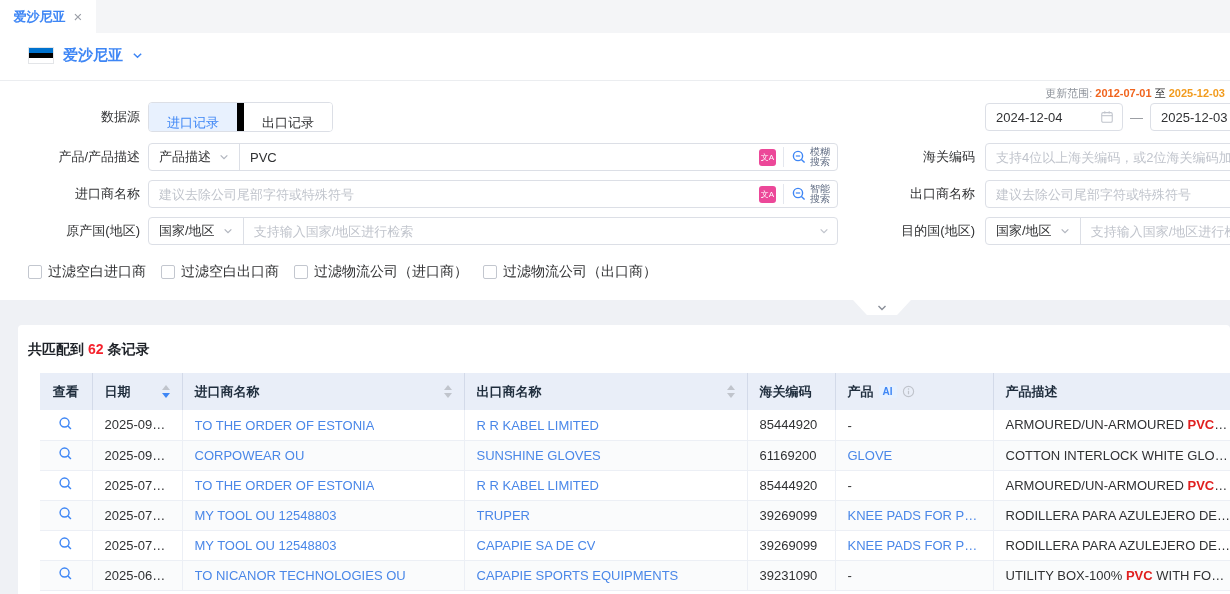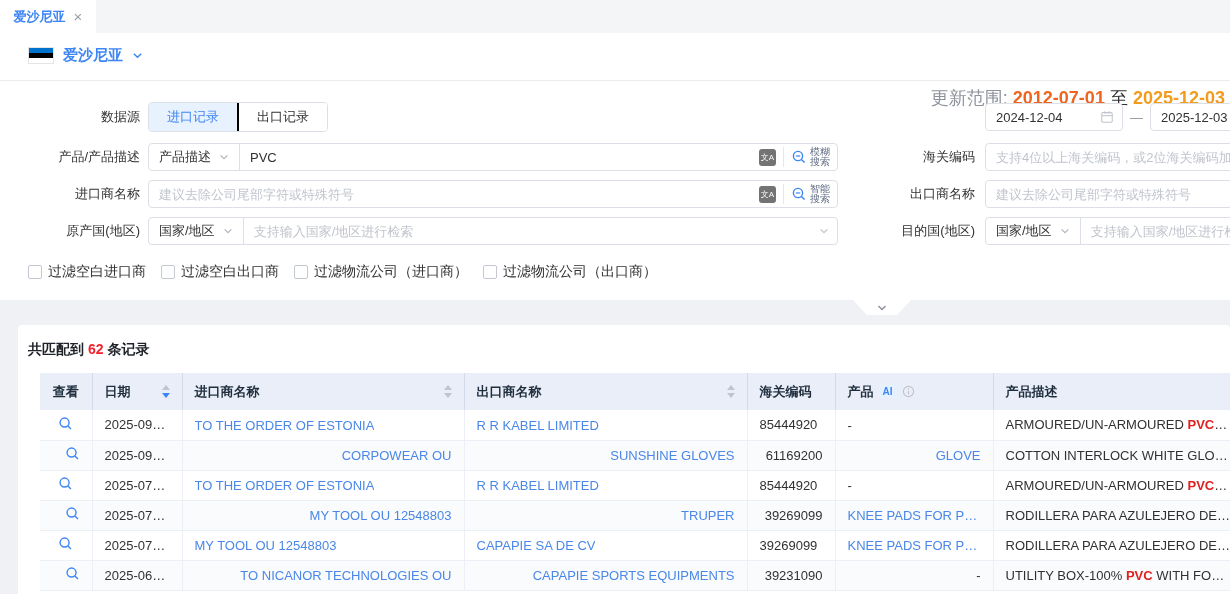--- a/index.html
+++ b/index.html
@@ -21,50 +21,50 @@
           background:linear-gradient(#0072ce 0 33.4%, #000 33.4% 66.7%, #fff 66.7% 100%); }
   .country-name { color:#3e86f5; font-weight:bold; font-size:15px; }
   .top-divider { position:absolute; top:47px; left:0; right:0; height:1px; background:#ebedf0; }
 
   .lab-l { position:absolute; left:0; width:140px; text-align:right; line-height:28px; color:#303133; }
   .lab-r { position:absolute; left:843px; width:132px; text-align:right; line-height:28px; color:#303133; }
 
   
   .segmented { position:absolute; left:148px; top:69px; display:flex; height:30px;
                border:1px solid #dcdfe6; border-radius:4px; overflow:hidden; background:#fff; }
-  .seg-btn { padding:0 18px; line-height:28px; cursor:pointer; color:#303133; background:#fff; }
+  .seg-btn { padding:6px 18px; line-height:28px; cursor:pointer; color:#303133; background:#fff; }
   .seg-btn.active { background:#e8f1fe; color:#3e86f5; }
-  .seg-btn + .seg-btn { border-left:2px solid #000000;text-align:center; }
+  .seg-btn + .seg-btn { border-left:7px solid #000000;text-align:center; }
 
   
   .group { position:absolute; display:flex; align-items:center; height:28px;
            border:1px solid #dcdfe6; border-radius:4px; background:#fff; }
   .group .sel { display:flex; align-items:center; gap:8px; padding:0 10px; height:100%;
                 border-right:1px solid #dcdfe6; color:#303133; cursor:pointer; white-space:nowrap; }
   .group input { flex:1; min-width:0; border:none; outline:none; height:100%; padding:0 10px;
                  font:inherit; color:#303133; background:transparent; }
   .group input::placeholder, .plain-input::placeholder { color:#c0c4cc; }
   .suffix { display:flex; align-items:center; gap:7px; padding:0 7px; height:100%; }
-  .tr-icon { width:17px; height:17px; border-radius:3px; background:#737373; color:#fff;
+  .tr-icon { width:17px; height:17px; border-radius:3px; background:#ec4899; color:#fff;
              font-size:8px; line-height:17px; text-align:center; cursor:pointer; letter-spacing:0; }
   .vdiv { width:1px; height:20px; background:#e4e7ee; }
   .fuzzy { display:flex; align-items:center; gap:3px; cursor:pointer; }
   .fuzzy-text { font-size:10px; line-height:10px; color:#5f6b82; }
   .end-caret { margin-right:8px; }
 
   .plain-input { position:absolute; height:28px; border:1px solid #dcdfe6; border-radius:4px;
                  padding:0 10px; font:inherit; color:#303133; outline:none; background:#fff; }
 
   .date-wrap { position:absolute; display:flex; align-items:center; }
   .date-box { display:flex; align-items:center; height:28px; border:1px solid #dcdfe6; border-radius:4px;
               background:#fff; padding:0 8px 0 10px; gap:6px; }
   .date-box input { border:none; outline:none; width:98px; font:inherit; color:#303133; }
   .date-sep { color:#909399; margin:0 7px; }
 
-  .update-range { position:absolute; top:53px; right:5px; font-size:18px; color:#8e939b; white-space:nowrap; }
+  .update-range { position:absolute; top:53px; right:5px; font-size:11px; color:#8e939b; white-space:nowrap; }
   .update-range b { font-weight:bold; }
   .d-from { color:#f0641e; }
   .d-to { color:#f29b1d; }
   .zhi { color:#303133; font-weight:normal; }
 
   
   .cbrow { position:absolute; left:28px; top:230px; display:flex; gap:15px; align-items:center; }
   .cb { display:flex; align-items:center; gap:6px; cursor:pointer; font-size:14px; color:#303133; white-space:nowrap; }
   .cb-box { width:14px; height:14px; border:1px solid #c3c7cf; border-radius:2px; background:#fff; }
 
@@ -79,21 +79,21 @@
   .summary { position:absolute; top:16px; left:10px; font-weight:bold; color:#1f2329; font-size:14px; }
   .summary .cnt { color:#f5222d; margin:0 4px; }
 
   table { position:absolute; top:48px; left:22px; width:1202px; border-collapse:collapse; table-layout:fixed; }
   thead th { background:#e9eef8; height:37px; font-weight:bold; color:#1f2d3d; text-align:left;
              padding:0 12px; border-right:1px solid #d3dae9; font-size:13px; white-space:nowrap; overflow:hidden; }
   thead th:last-child { border-right:none; }
   tbody td { height:30px; padding:0 12px; border-bottom:1px solid #eceff5; border-right:1px solid #eceff5;
              white-space:nowrap; overflow:hidden; text-overflow:ellipsis; color:#303133; }
   tbody td:last-child { border-right:none; }
-  tbody tr.stripe td { background:#fafbfc;text-align:right; }
+  tbody tr.stripe td { background:#fafbfc; }
   .c-view { text-align:center; box-shadow:6px 0 6px -6px rgba(31,45,77,.10); }
   a.cell-link { color:#4a87e8; text-decoration:none; cursor:pointer; display:inline-block; max-width:100%;
                 overflow:hidden; text-overflow:ellipsis; vertical-align:middle; }
   a.cell-link.dash { color:#303133; cursor:default; }
   .hl { color:#e01f1f; font-weight:bold; }
   .th-flex { display:flex; align-items:center; }
   .sorter { display:inline-flex; flex-direction:column; gap:3px; margin-left:auto; padding-left:8px; }
   .car-up { width:0; height:0; border-left:4px solid transparent; border-right:4px solid transparent;
             border-bottom:5px solid #c0c4cc; }
   .car-dn { width:0; height:0; border-left:4px solid transparent; border-right:4px solid transparent;

